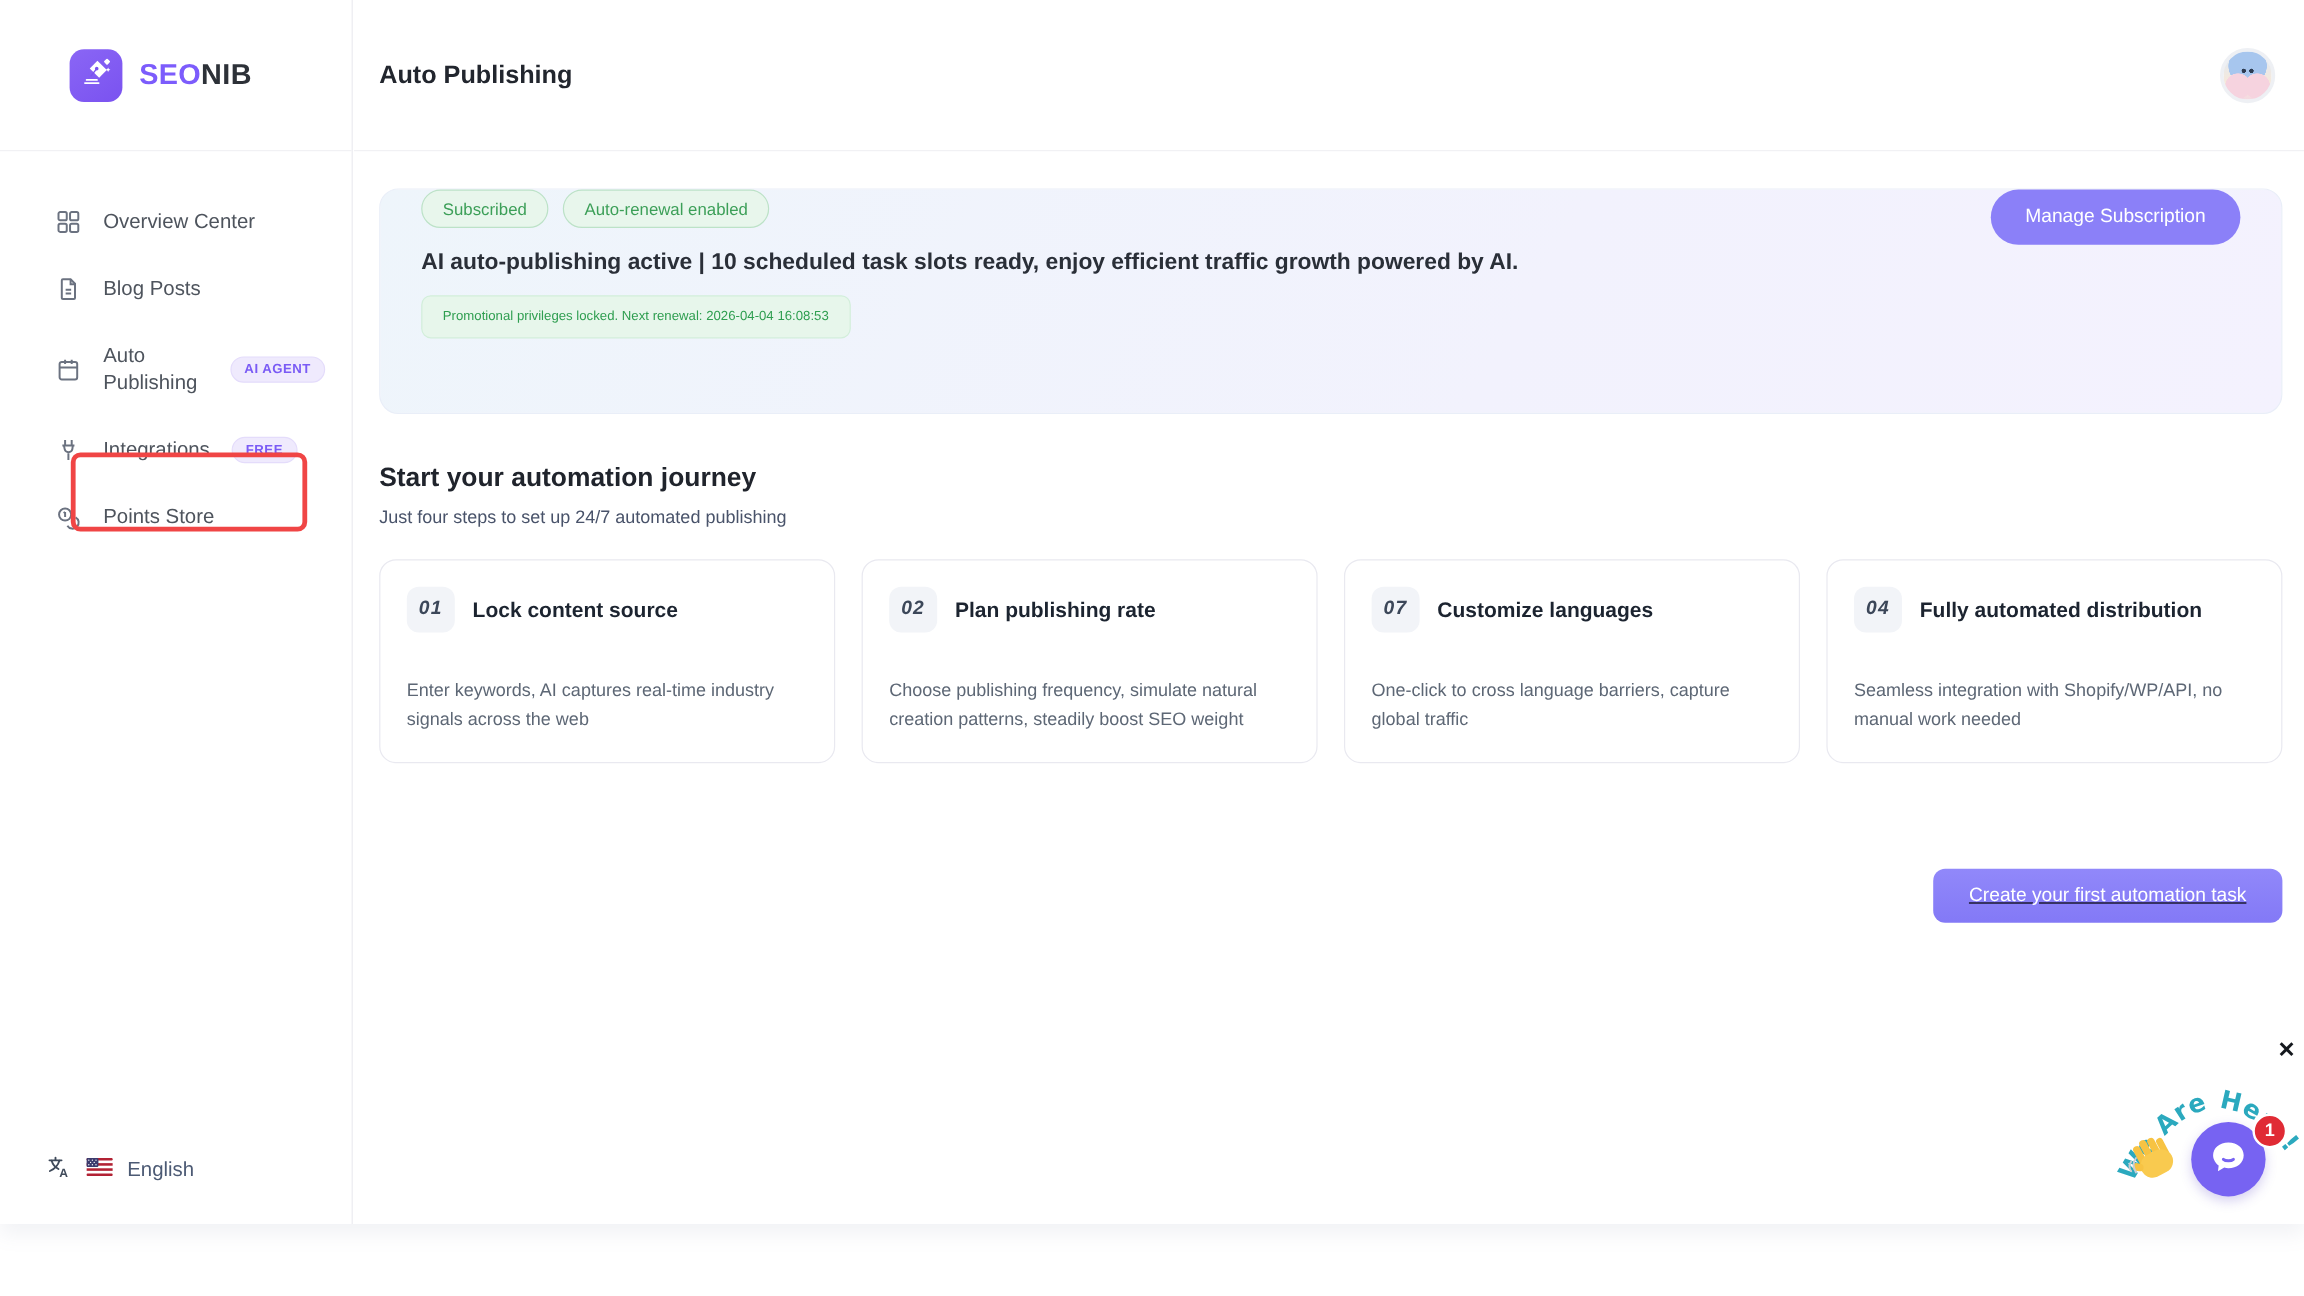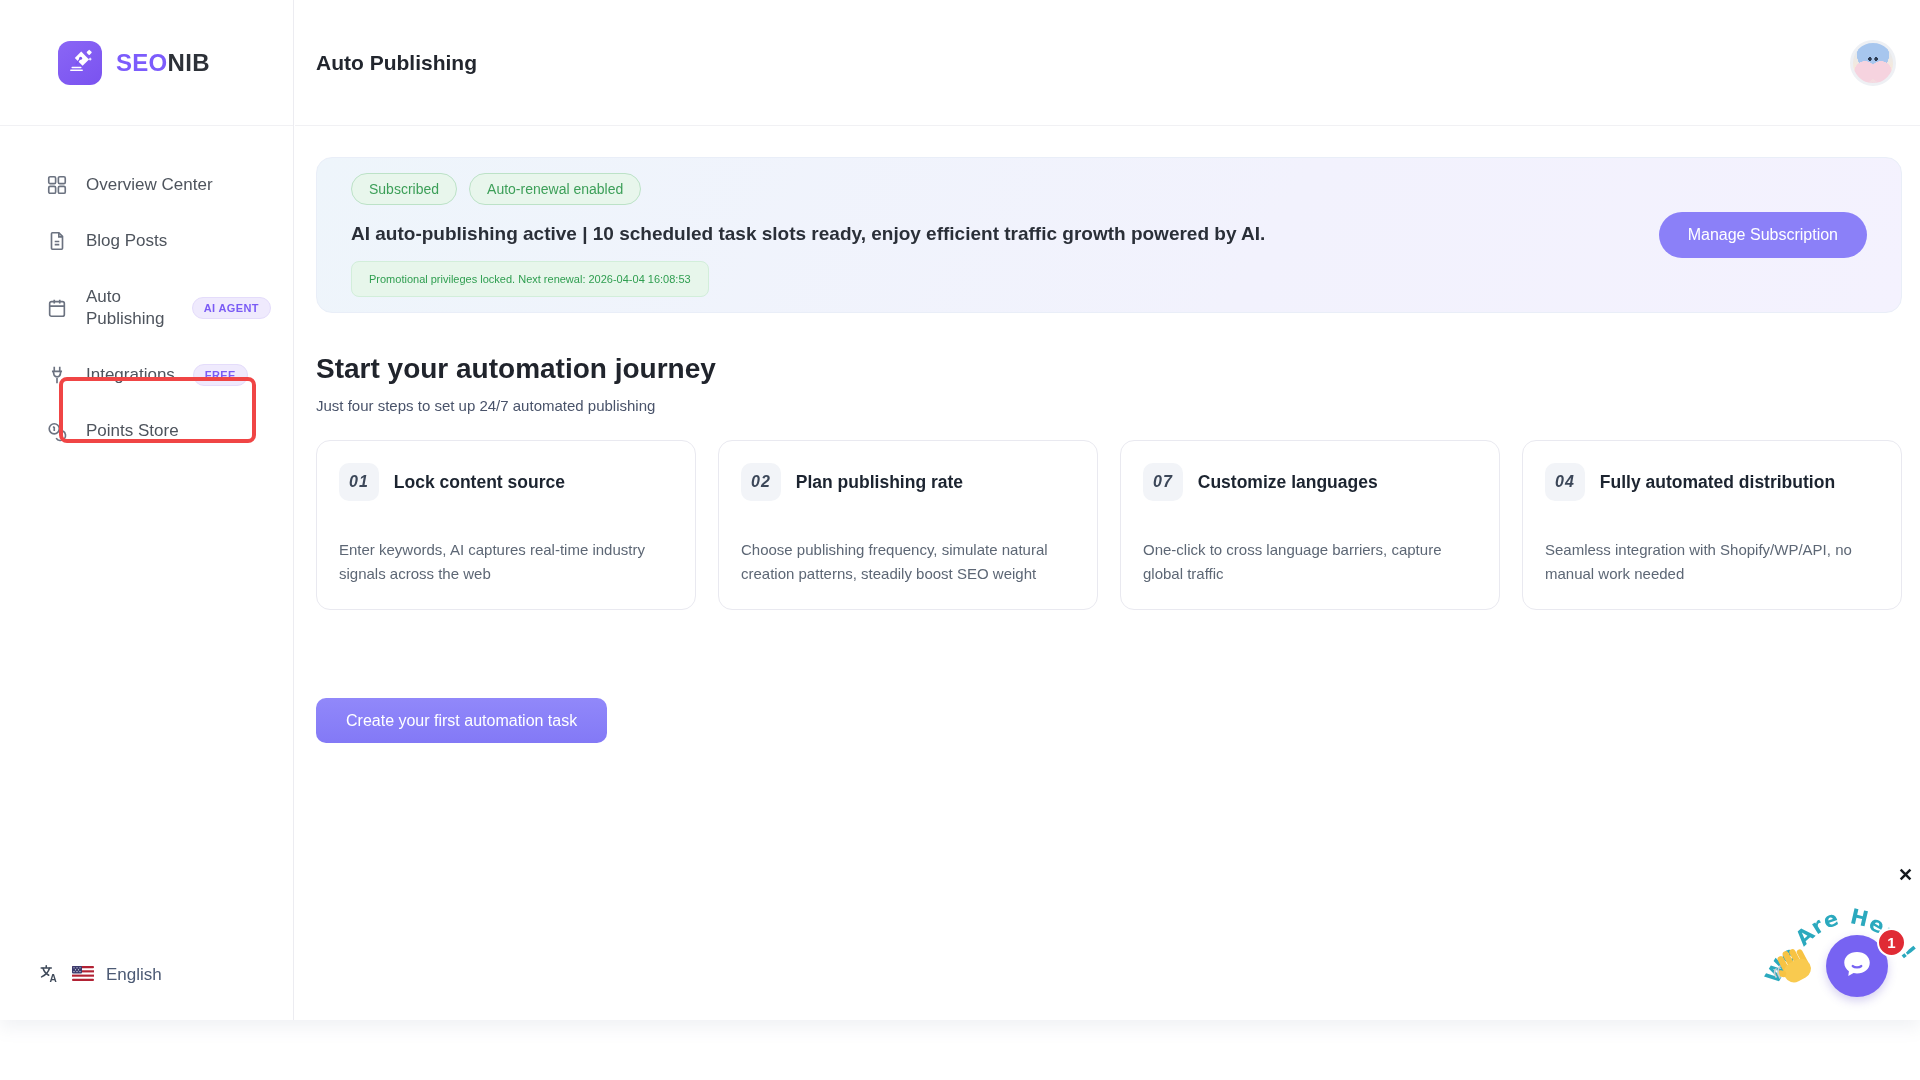--- a/index.html
+++ b/index.html
@@ -36,41 +36,41 @@
       radial-gradient(circle at 30% 72%, #f6d3df 0 26%, transparent 27%),
       radial-gradient(circle at 70% 72%, #f6d3df 0 26%, transparent 27%),
       radial-gradient(circle at 42% 40%, #2d3b52 0 5%, transparent 6%),
       radial-gradient(circle at 58% 40%, #2d3b52 0 5%, transparent 6%),
       radial-gradient(circle at 50% 30%, #a7c6ee 0 46%, transparent 47%),
       linear-gradient(180deg,#dcebfb 0%,#f9e8d6 70%,#f3d9e2 100%);
   }
 
   .content { padding:0 18px 0 21px; }
 
-  .banner { margin-top:31px; height:156px; border-radius:16px; border:1px solid #e9eef8;
+  .banner { margin-top:31px; height:188px; border-radius:16px; border:1px solid #e9eef8;
     background:linear-gradient(120deg,#eef5fb 0%,#f2f2fd 60%,#f4f2fe 100%);
-    display:flex; align-items:center; justify-content:space-between; padding:16px 34px; }
+    display:flex; align-items:flex-start; justify-content:space-between; padding:0 34px; }
   .banner-left { display:flex; flex-direction:column; }
   .status-row { display:flex; gap:12px; }
   .status-pill { font-size:14px; color:#3c9f58; background:#e8f6ec; border:1px solid #bce2c7; border-radius:999px; padding:7px 17px; }
   .banner-headline { margin-top:18px; font-size:19px; font-weight:bold; color:#2a2f38; }
   .renewal-pill { margin-top:16px; align-self:flex-start; font-size:11px; color:#2f9e50; background:#e7f6eb; border:1px solid #d2eeda; border-radius:8px; padding:11px 17px; }
   .manage-btn { flex:0 0 auto; background:#8b80f8; color:#fff; font-size:16px; border:none; border-radius:999px; height:46px; padding:0 29px; cursor:pointer; font-family:"Liberation Sans", sans-serif; }
 
-  .section-title { margin-top:40px; font-size:28px; font-weight:bold; color:#20242c; }
+  .section-title { margin-top:40px; font-size:22px; font-weight:bold; color:#20242c; }
   .section-sub { margin-top:12px; font-size:15px; color:#49536a; }
 
   .cards { margin-top:26px; display:grid; grid-template-columns:repeat(4,1fr); gap:22px; }
   .card { height:170px; background:#fff; border:1px solid #e9e9f0; border-radius:14px; padding:22px; display:flex; flex-direction:column; justify-content:space-between; }
   .card-head { display:flex; align-items:center; gap:15px; }
   .step-num { background:#f2f4f8; color:#3c4759; font-size:16px; font-weight:bold; letter-spacing:1px; border-radius:10px; padding:10px 10px;font-style:italic; }
   .card-title { font-size:17.5px; font-weight:bold; color:#1c2430; }
   .card-desc { font-size:15px; color:#5d6775; line-height:1.65; }
 
-  .cta-wrap { margin-top:88px; display:flex; justify-content:flex-start; }
+  .cta-wrap { margin-top:88px; display:flex; justify-content:flex-end;text-decoration:underline; }
   .cta-btn { background:linear-gradient(180deg,#9188fa,#8379f6); color:#fff; font-size:16px; border:none; border-radius:10px; height:45px; padding:0 30px; cursor:pointer; font-family:"Liberation Sans", sans-serif; }
 
   
   .chat-close { position:absolute; right:7px; bottom:196px; font-size:18px; font-weight:bold; color:#14181d; cursor:pointer; line-height:1; }
   .arc-svg { position:absolute; right:4px; bottom:64px; pointer-events:none; }
   .arc-svg text { font-family:"DejaVu Sans", sans-serif; font-weight:bold; font-size:21px; fill:#2ba9be; stroke:#ffffff; stroke-width:5px; paint-order:stroke; letter-spacing:1px; }
   .chat-btn { position:absolute; right:32px; bottom:83px; width:62px; height:62px; border-radius:50%; background:#7763f2; display:flex; align-items:center; justify-content:center; cursor:pointer; box-shadow:0 4px 10px rgba(90,70,200,.25); }
   .chat-badge { position:absolute; right:14px; bottom:123px; width:29px; height:29px; border-radius:50%; background:#e02b35; color:#fff; font-size:15px; font-weight:bold; display:flex; align-items:center; justify-content:center; border:2px solid #fff; z-index:5; }
   .hand { position:absolute; right:102px; bottom:85px; pointer-events:none; }
 </style>

